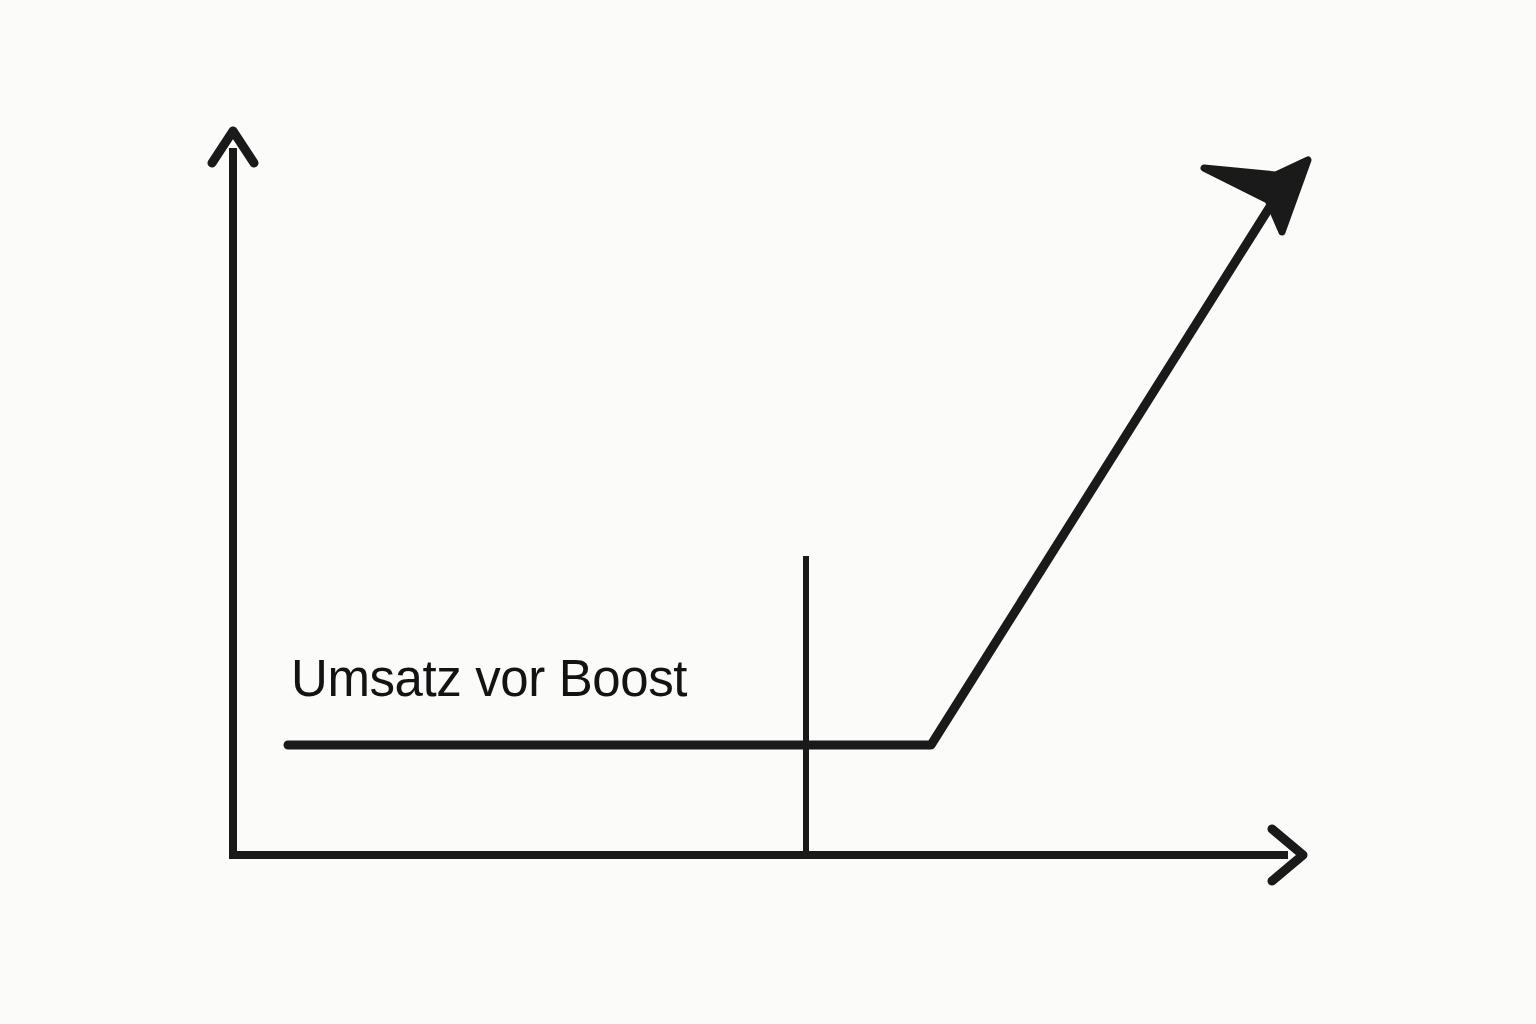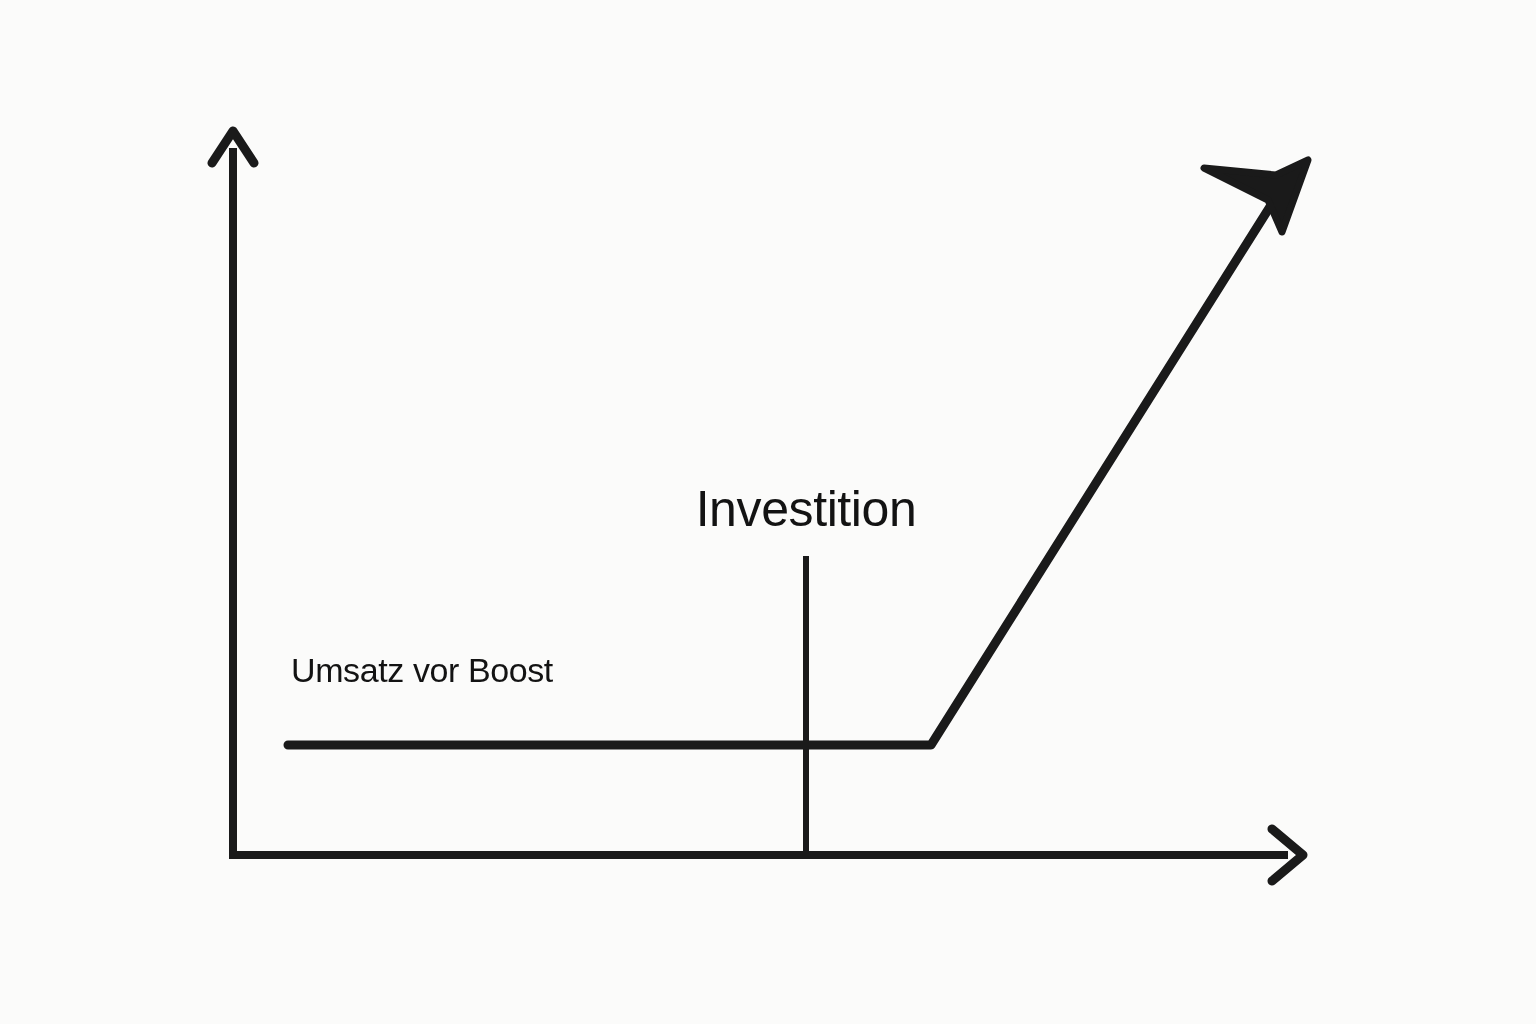--- a/index.html
+++ b/index.html
@@ -38,21 +38,21 @@
   }
   #label-investition {
     left: 806px;
     top: 484px;
     transform: translateX(-50%);
     font-size: 50px;
   }
   #label-umsatz {
     left: 291px;
     top: 653px;
-    font-size: 34px;
+    font-size: 51px;
   }
 </style>
 </head>
 <body>
 
 <div id="canvas">
 
   <svg id="diagram" viewBox="0 0 1536 1024">
 
     <line x1="233" y1="855" x2="233" y2="148" stroke="#1a1a1a" stroke-width="8" stroke-linecap="butt"></line>
@@ -63,17 +63,16 @@
 
     <polyline points="1272,829 1303,855 1272,881" fill="none" stroke="#1a1a1a" stroke-width="9" stroke-linecap="round" stroke-linejoin="round"></polyline>
 
     <line x1="806" y1="556" x2="806" y2="857" stroke="#1a1a1a" stroke-width="6" stroke-linecap="butt"></line>
 
     <polyline points="288,745 931,745 1283,186" fill="none" stroke="#1a1a1a" stroke-width="9" stroke-linecap="round" stroke-linejoin="round"></polyline>
 
     <path d="M 1308 160 L 1282 232 L 1268 200 L 1204 168 L 1276 175 Z" fill="#1a1a1a" stroke="#1a1a1a" stroke-width="7" stroke-linejoin="round"></path>
   </svg>
 
-  <div class="chart-label" id="label-investition">Investition</div>
 
   <div class="chart-label" id="label-umsatz">Umsatz vor Boost</div>
 
 </div>
 
 </body></html>

